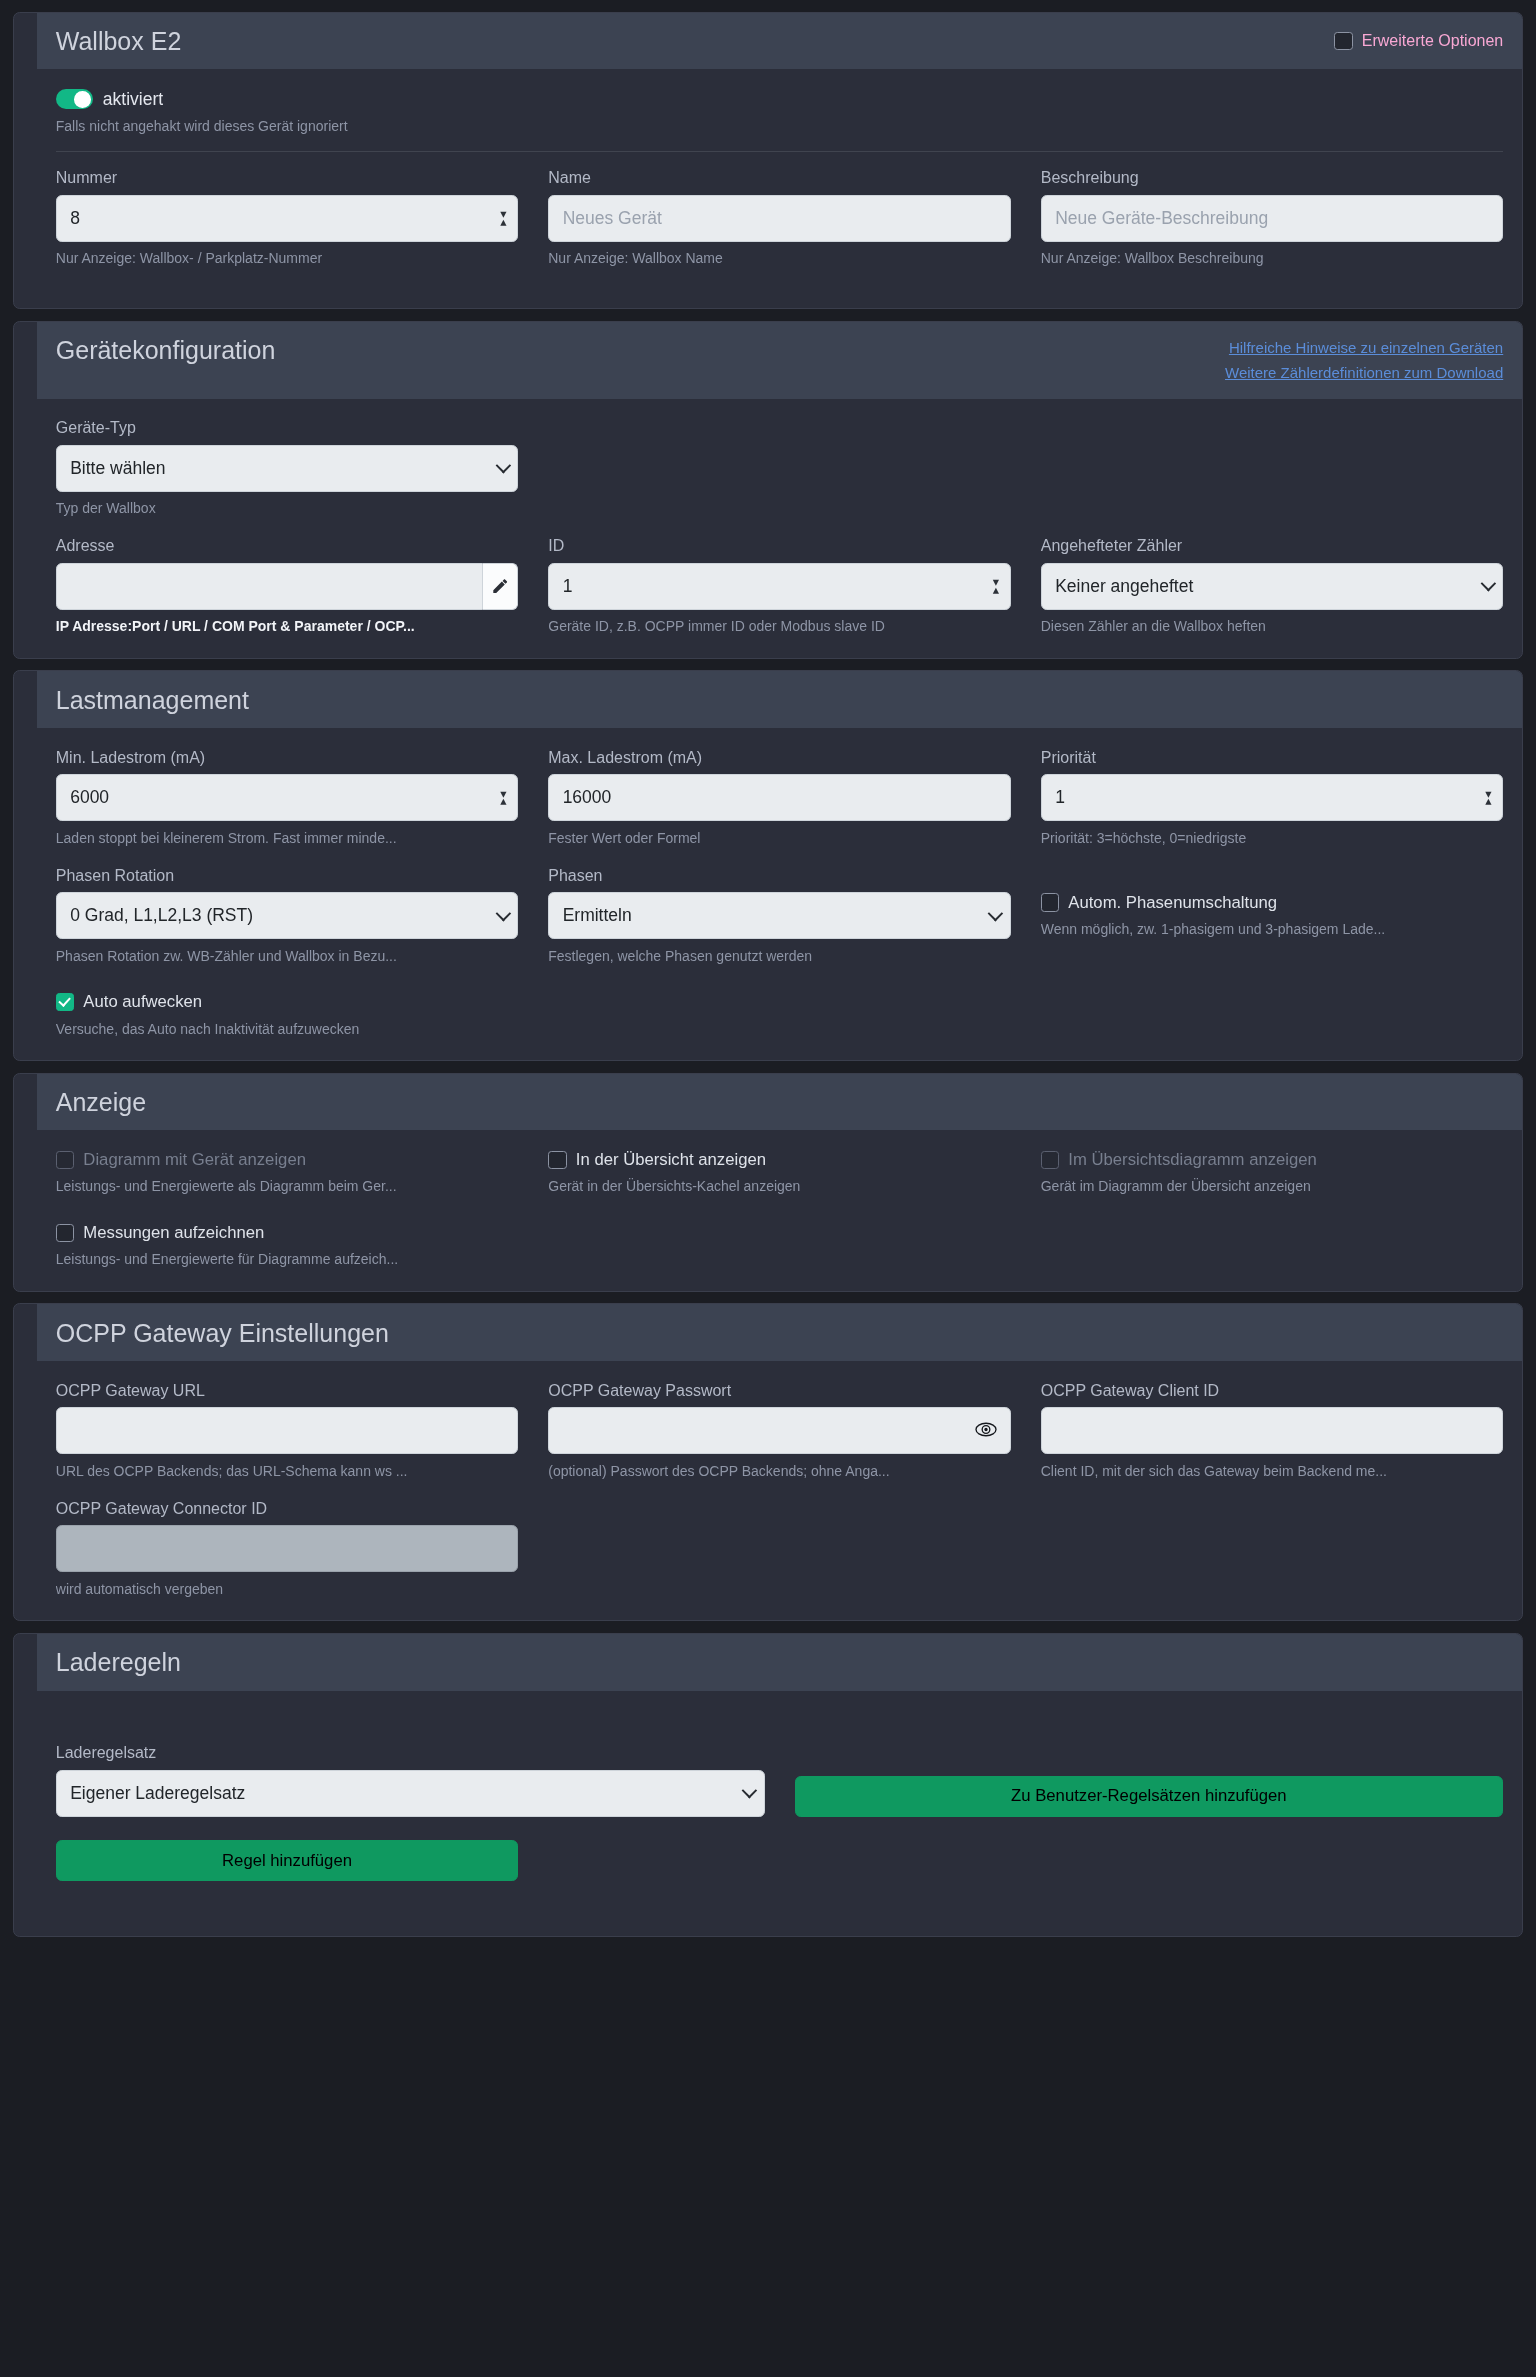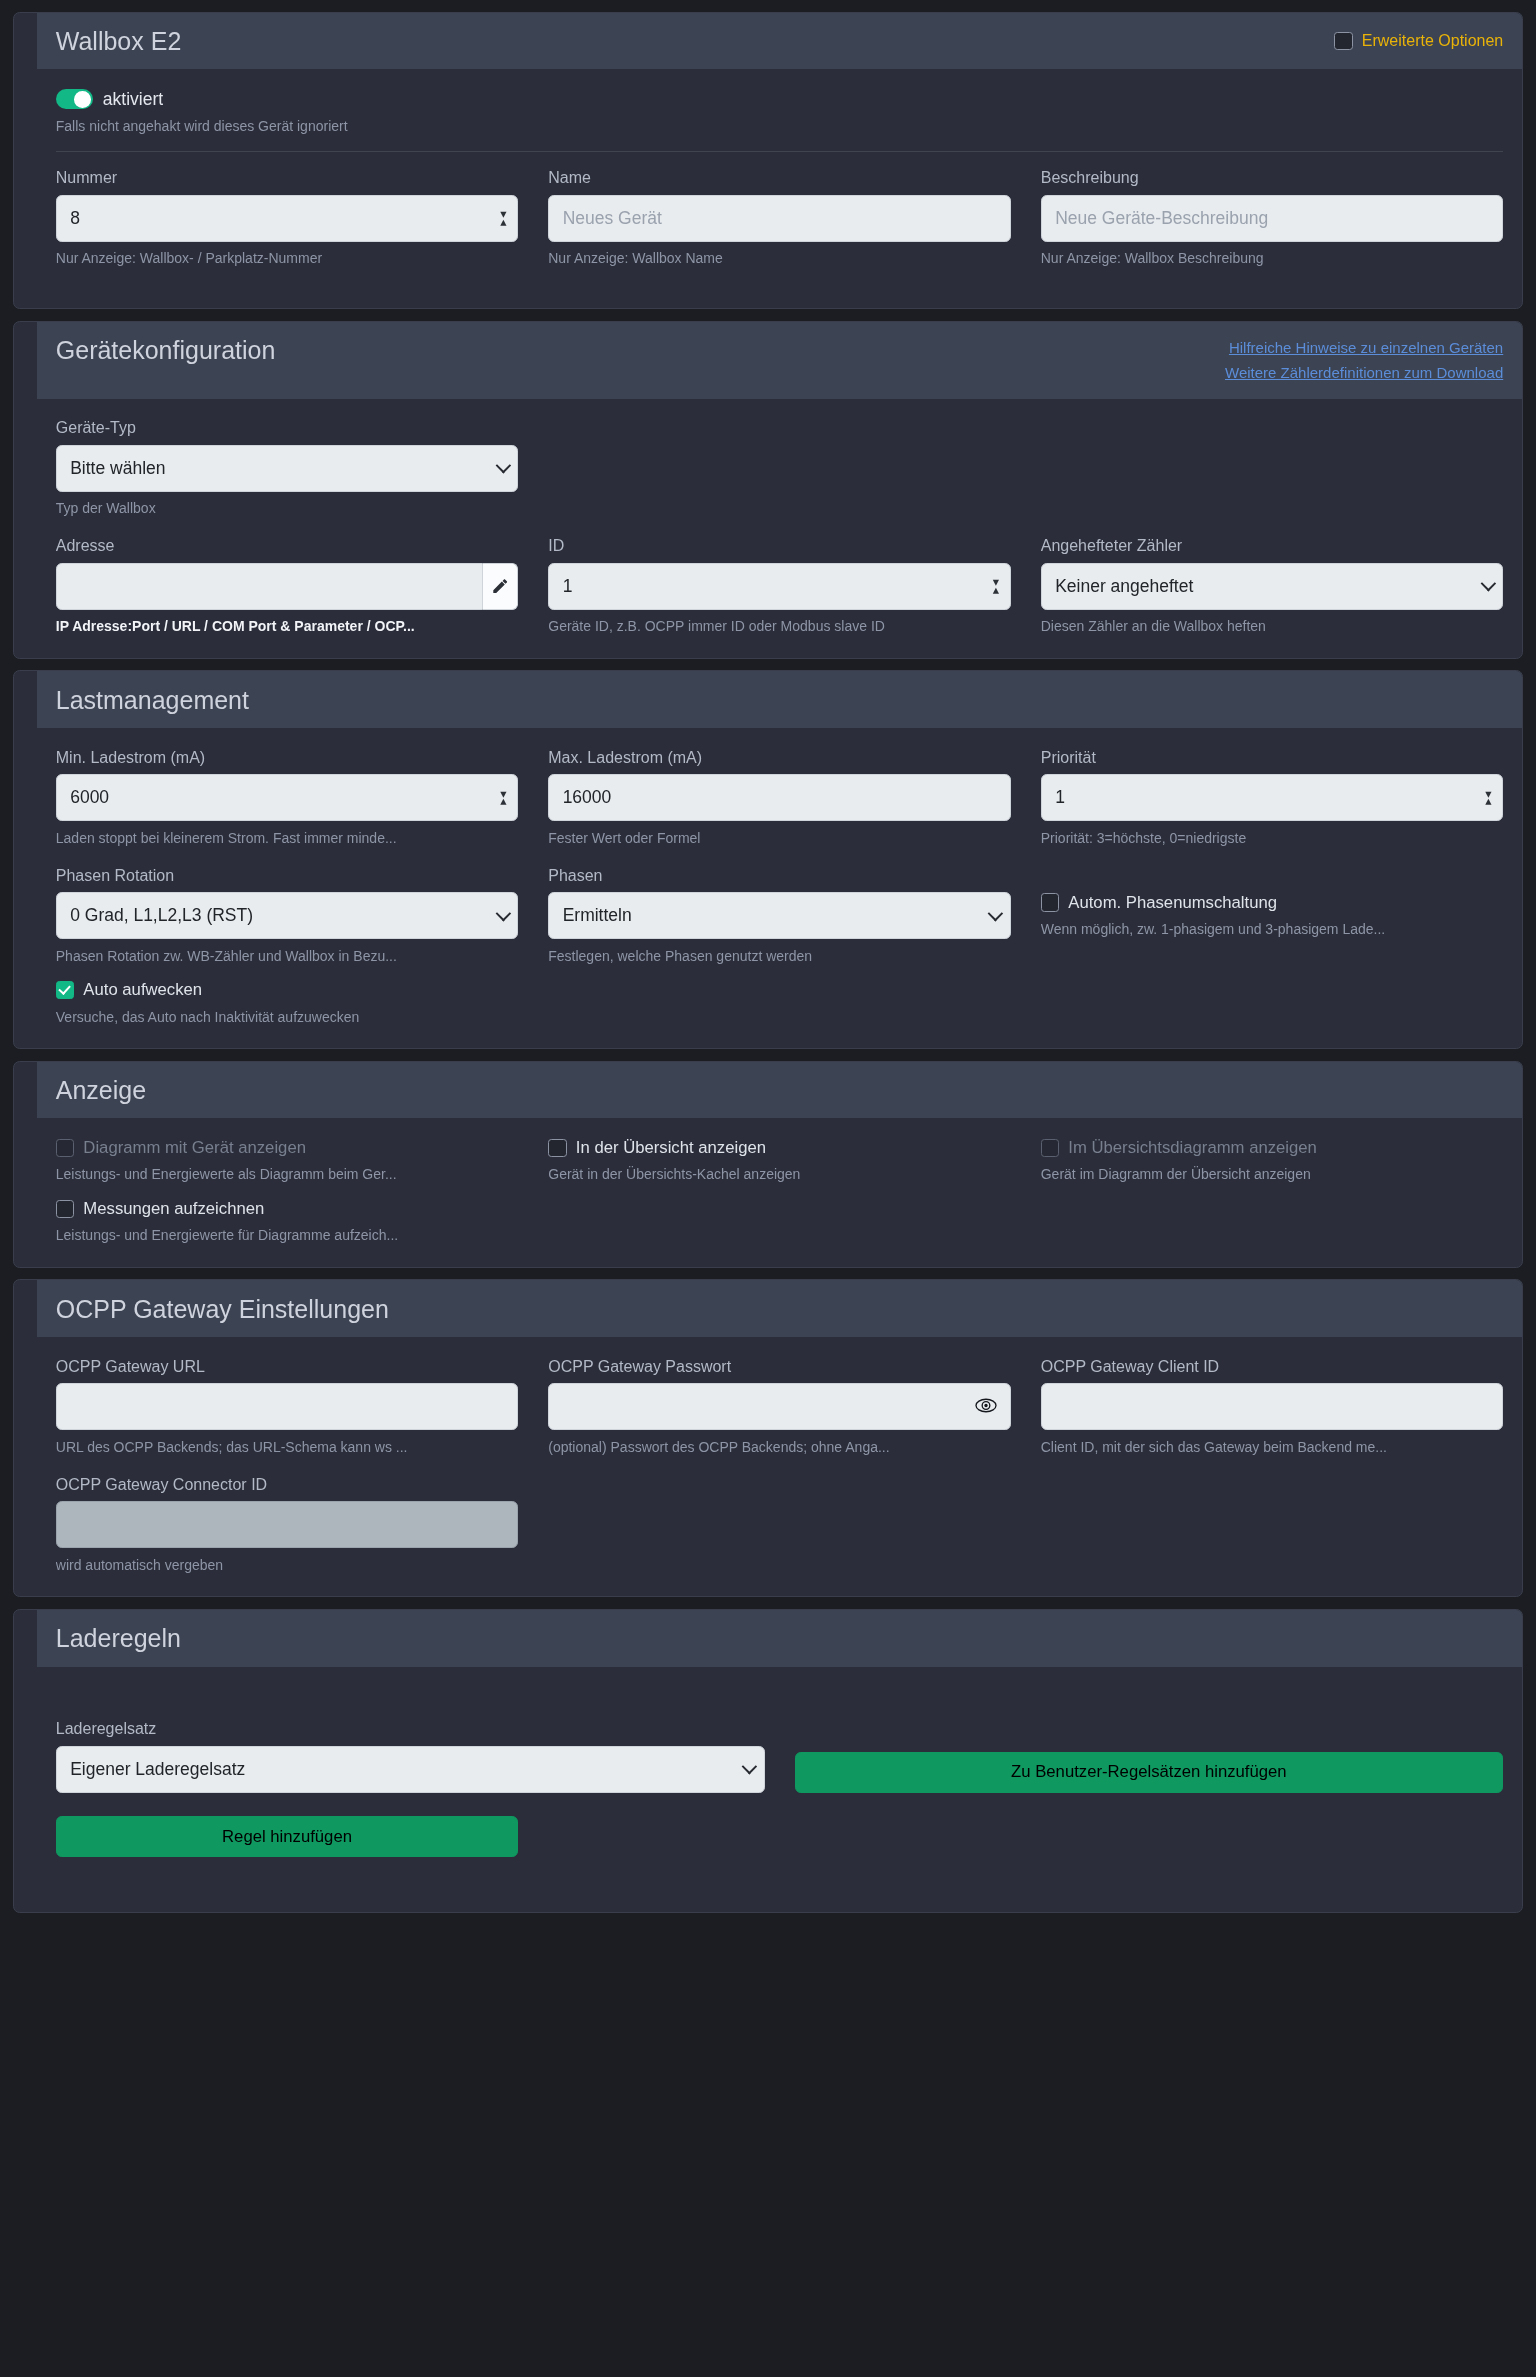--- a/index.html
+++ b/index.html
@@ -138,32 +138,32 @@
 
   .divider { height: 0.8px; background: #40444f; margin: 15px 0 16.7px 0; }
 
   .hdr-links { text-align: right; }
   .hdr-links a {
     display: block; font-size: 15px; color: #5b8dd9;
     text-decoration: underline; line-height: 25px; cursor: pointer;
   }
 
   .hdr-cb { display: flex; align-items: center; gap: 9.2px; padding-top: 5px; }
-  .hdr-cb .cb-label { font-size: 16px; color: #eab308; }
+  .hdr-cb .cb-label { font-size: 16px; color: #f9a8d4; }
 
   .btn-green {
     background: #0f9960; border: 0.8px solid #0f9960; color: #000000;
     border-radius: 5.8px; height: 41px; font-size: 16.7px;
     display: flex; align-items: center; justify-content: center;
     cursor: pointer; font-family: "Liberation Sans", sans-serif;
   }
 
   .mt28 { margin-top: 23.4px; }
   .mt22 { margin-top: 18.4px; }
-  .mt18 { margin-top: 15px; }
+  .mt18 { margin-top: 27px; }
   .spacer40 { height: 33px; }
 </style>
 </head>
 <body>
 
 <div class="card">
   <div class="card-header">
     <div class="card-title">Wallbox E2</div>
     <div class="hdr-cb">
       <span class="cb"></span>

